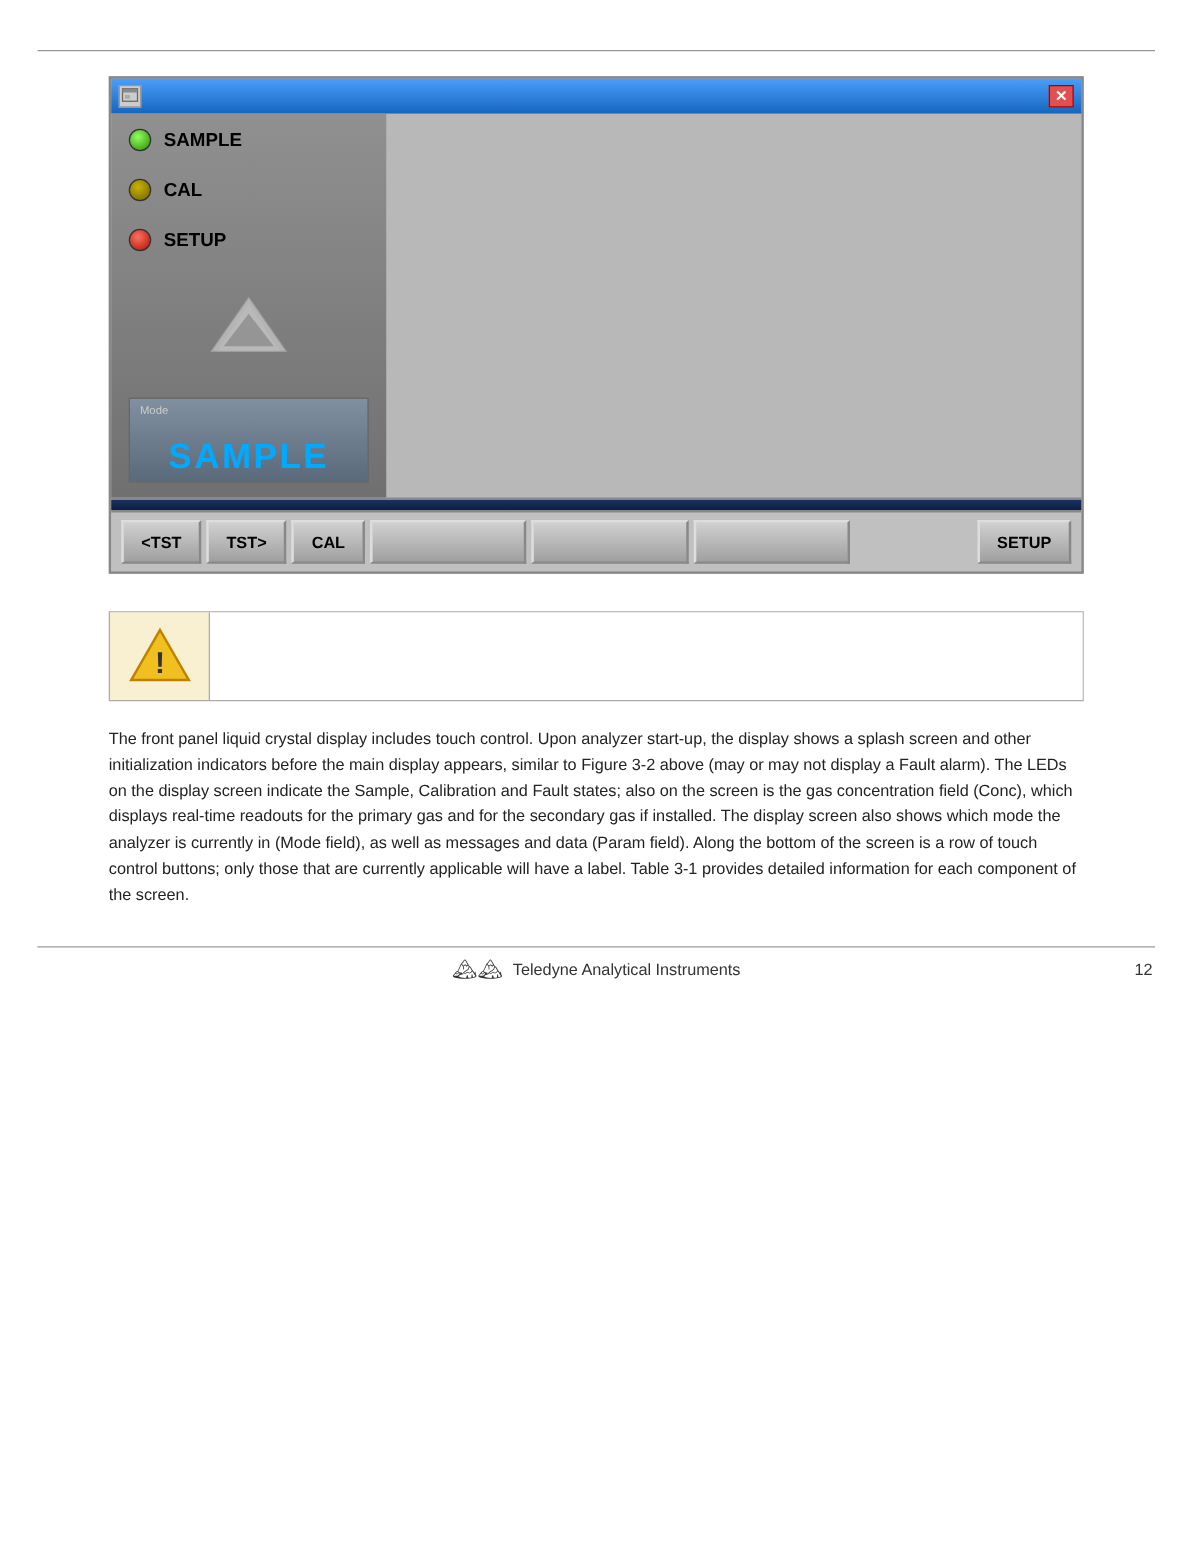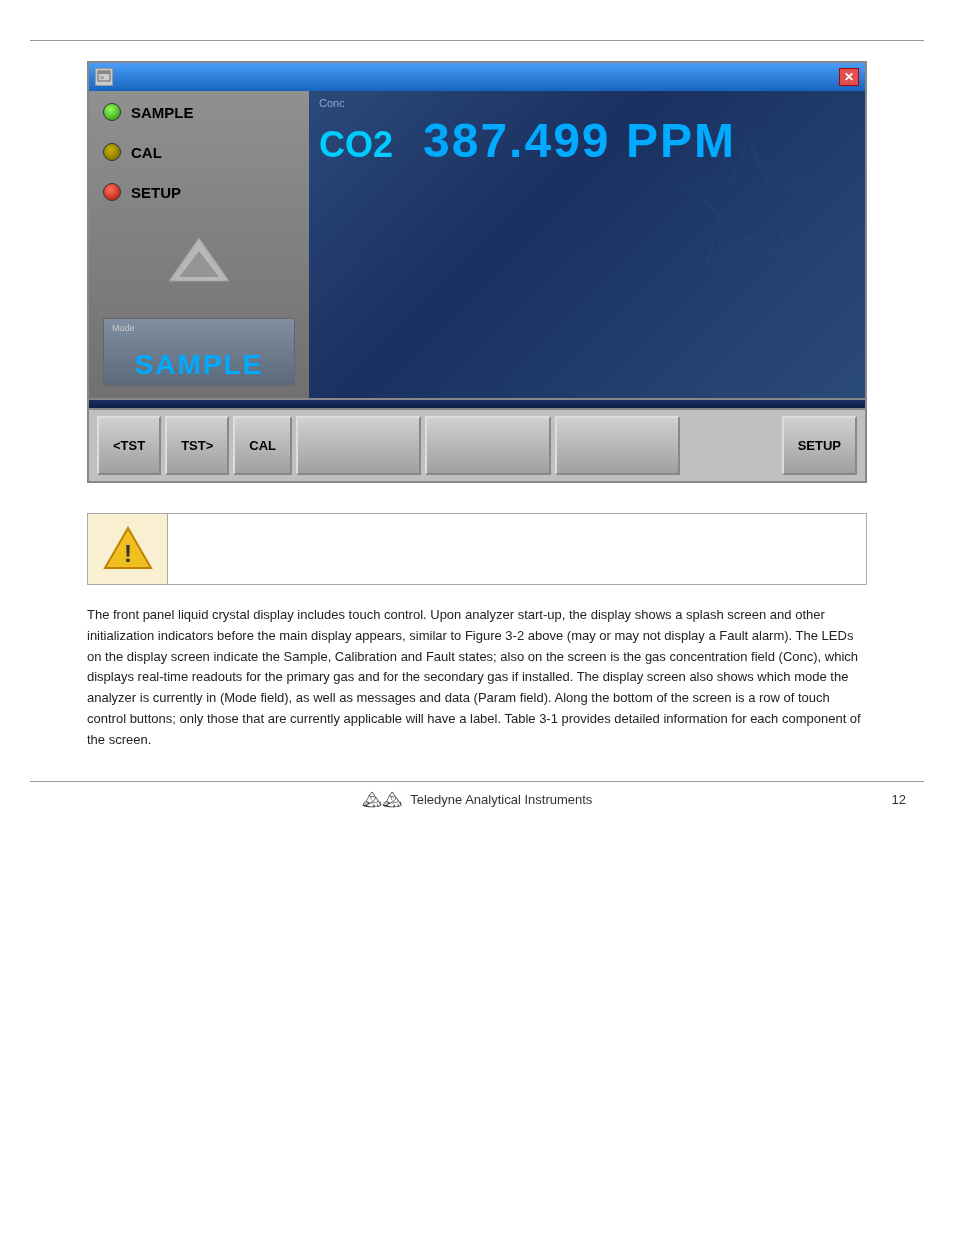--- a/index.html
+++ b/index.html
@@ -232,21 +232,21 @@
       gap: 4px;
       padding: 6px 8px;
       border-top: 2px solid #888;
     }
 
     .btn-instrument {
       background: linear-gradient(to bottom, #d0d0d0, #a0a0a0);
       border: 2px solid #888;
       border-top-color: #ddd;
       border-left-color: #ddd;
-      padding: 20px 14px;
+      padding: 8px 14px;
       font-size: 13px;
       font-weight: bold;
       color: #000;
       cursor: pointer;
       min-width: 52px;
       text-align: center;
       font-family: Arial, sans-serif;
     }
 
     .btn-spacer {
@@ -294,21 +294,21 @@
       align-items: center;
       justify-content: center;
       padding: 8px 30px;
       gap: 8px;
       font-size: 13px;
       color: #333;
     }
 
     .footer-page {
       position: absolute;
-      right: 48px;
+      right: 32px;
       font-size: 13px;
       color: #333;
     }
   </style>
 </head>
 <body>
 
 <hr class="top-rule">
 
 <div class="page-content">
@@ -351,38 +351,20 @@
             <polygon points="35,18 55,44 15,44" fill="#a0a0a0"></polygon>
           </svg>
         </div>
 
         <div class="mode-box">
           <div class="mode-label">Mode</div>
           <div class="mode-value">SAMPLE</div>
         </div>
       </div>
 
-      <div class="right-display">
-
-        <div class="star-decoration">
-          <svg width="180" height="170" viewBox="0 0 180 170">
-
-            <polygon points="90,10 115,80 185,80 130,125 150,195 90,155 30,195 50,125 -5,80 65,80" fill="none" stroke="#6699cc" stroke-width="1.5" opacity="0.5" transform="scale(0.7) translate(30,10)"></polygon>
-
-            <polygon points="90,20 108,72 163,72 120,103 136,156 90,127 44,156 60,103 17,72 72,72" fill="none" stroke="#4477aa" stroke-width="1" opacity="0.4" transform="scale(0.9) translate(8,5)"></polygon>
-          </svg>
-        </div>
-
-        <div class="conc-label">Conc</div>
-        <div class="conc-display">
-          <span class="gas-name">CO2</span>
-          <span class="gas-value">387.499 PPM</span>
-        </div>
-
-      </div>
     </div>
 
     <div class="param-row">
     </div>
 
     <div class="button-row">
       <button class="btn-instrument">&lt;TST</button>
       <button class="btn-instrument">TST&gt;</button>
       <button class="btn-instrument">CAL</button>
       <button class="btn-instrument btn-spacer">&nbsp;</button>

